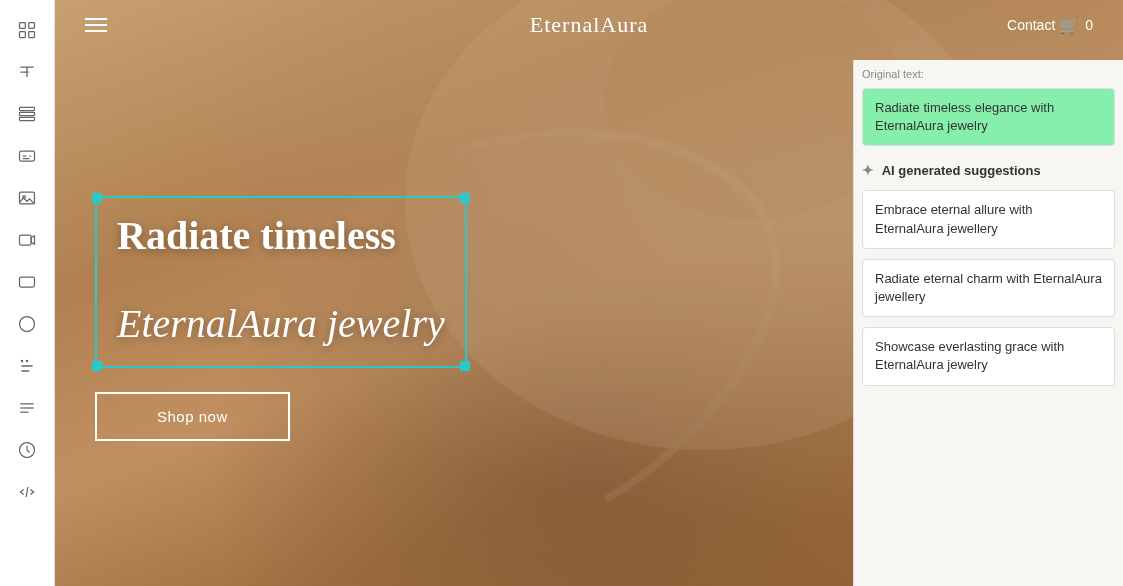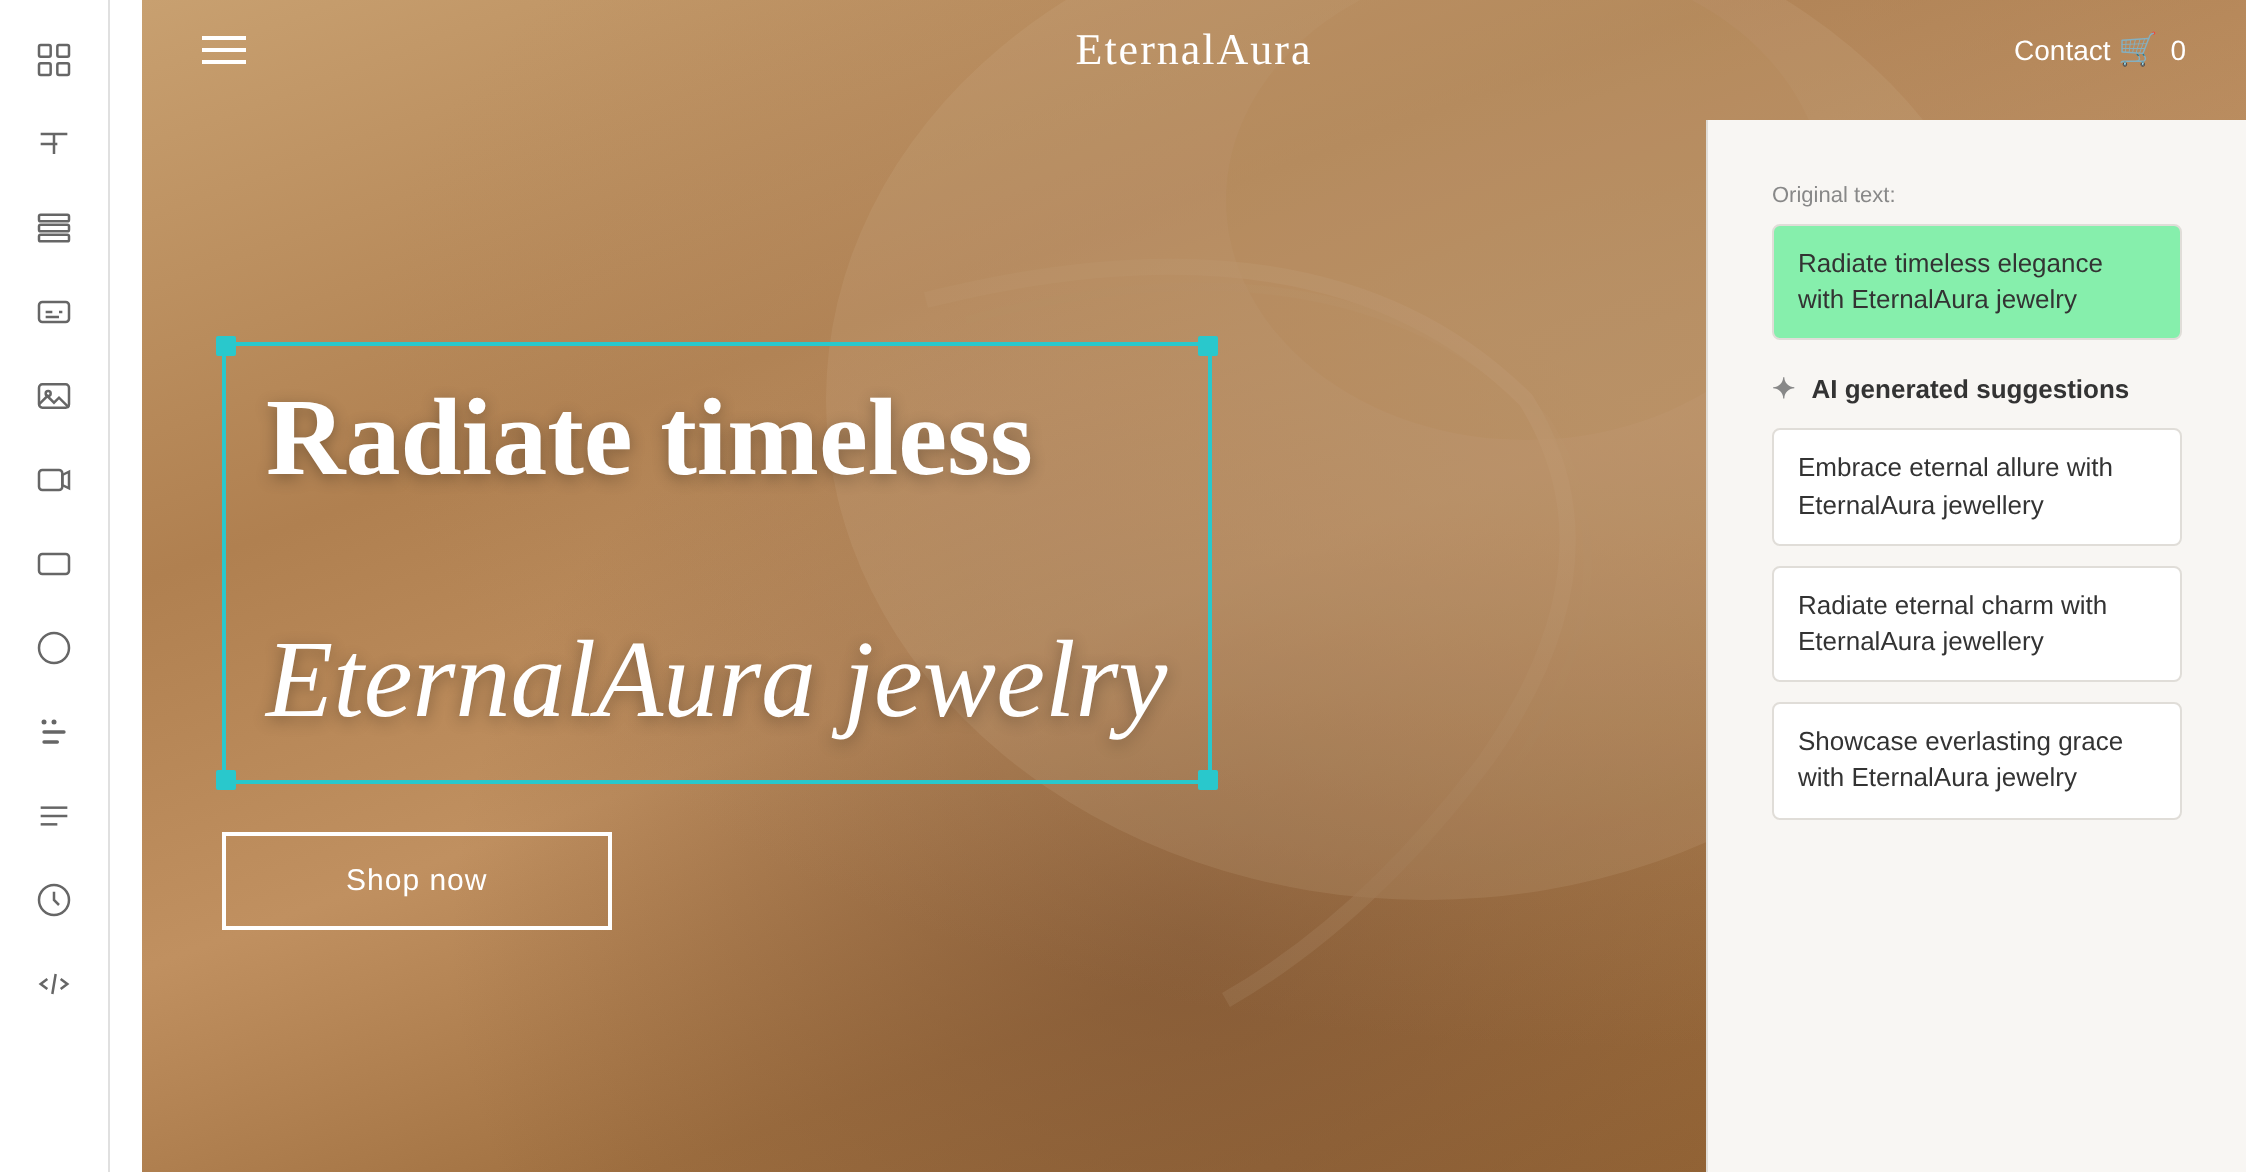--- a/index.html
+++ b/index.html
@@ -30,21 +30,20 @@
       color: #555;
       font-size: 16px;
     }
     .sidebar-icon svg { width: 20px; height: 20px; fill: none; stroke: #666; stroke-width: 1.5; }
 
     
     .main-area {
       flex: 1;
       position: relative;
       overflow: hidden;
-      margin-left: 16px;
     }
 
     
     .hero-bg {
       width: 100%;
       height: 586px;
       background: linear-gradient(135deg, #c9a882 0%, #b8956e 20%, #d4a882 40%, #c8956a 60%, #b07850 80%, #9a6840 100%);
       position: relative;
       display: flex;
       align-items: center;
@@ -142,21 +141,21 @@
       width: 10px; height: 10px;
       background: #29c8cc;
       border-radius: 1px;
     }
     .handle-tr { top: -5px; right: -5px; }
     .handle-br { bottom: -5px; right: -5px; }
     .handle-bl { bottom: -5px; left: -5px; }
 
     .hero-headline {
       color: #fff;
-      font-size: 55px;
+      font-size: 40px;
       font-weight: bold;
       font-family: 'Georgia', serif;
       line-height: 1.1;
       max-width: 480px;
       text-shadow: 0 2px 8px rgba(0,0,0,0.3);
     }
     .hero-headline em {
       font-style: italic;
       font-weight: normal;
     }
@@ -177,21 +176,21 @@
     
     .ai-panel {
       position: absolute;
       top: 60px;
       right: 0;
       width: 270px;
       background: #f8f6f3;
       border-left: 1px solid #e0ddd8;
       height: 526px;
       overflow-y: auto;
-      padding: 32px;
+      padding: 8px;
       z-index: 10;
     }
     .ai-original-label {
       font-size: 11px;
       color: #888;
       font-family: sans-serif;
       margin-bottom: 8px;
     }
     .ai-original-box {
       background: #86efac;

